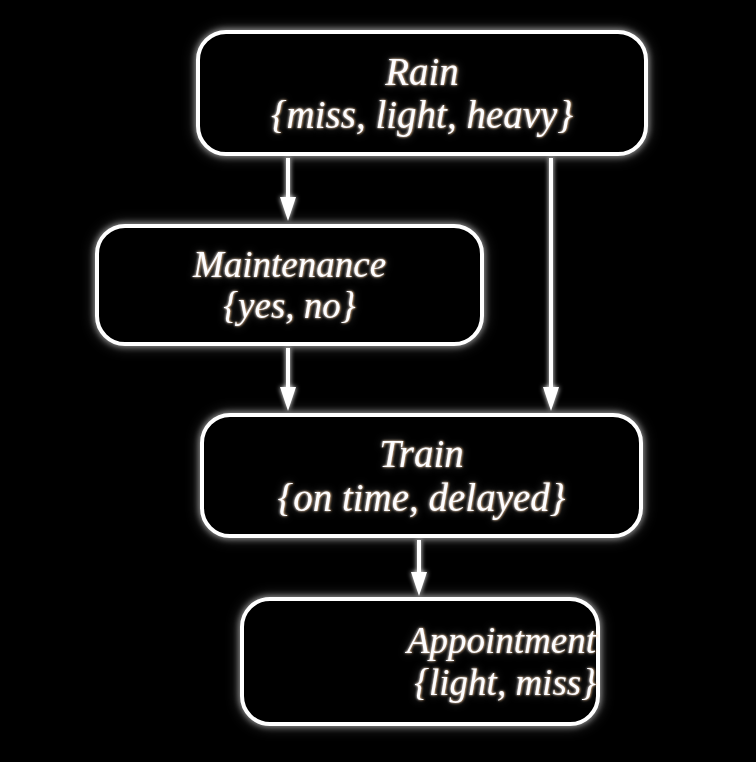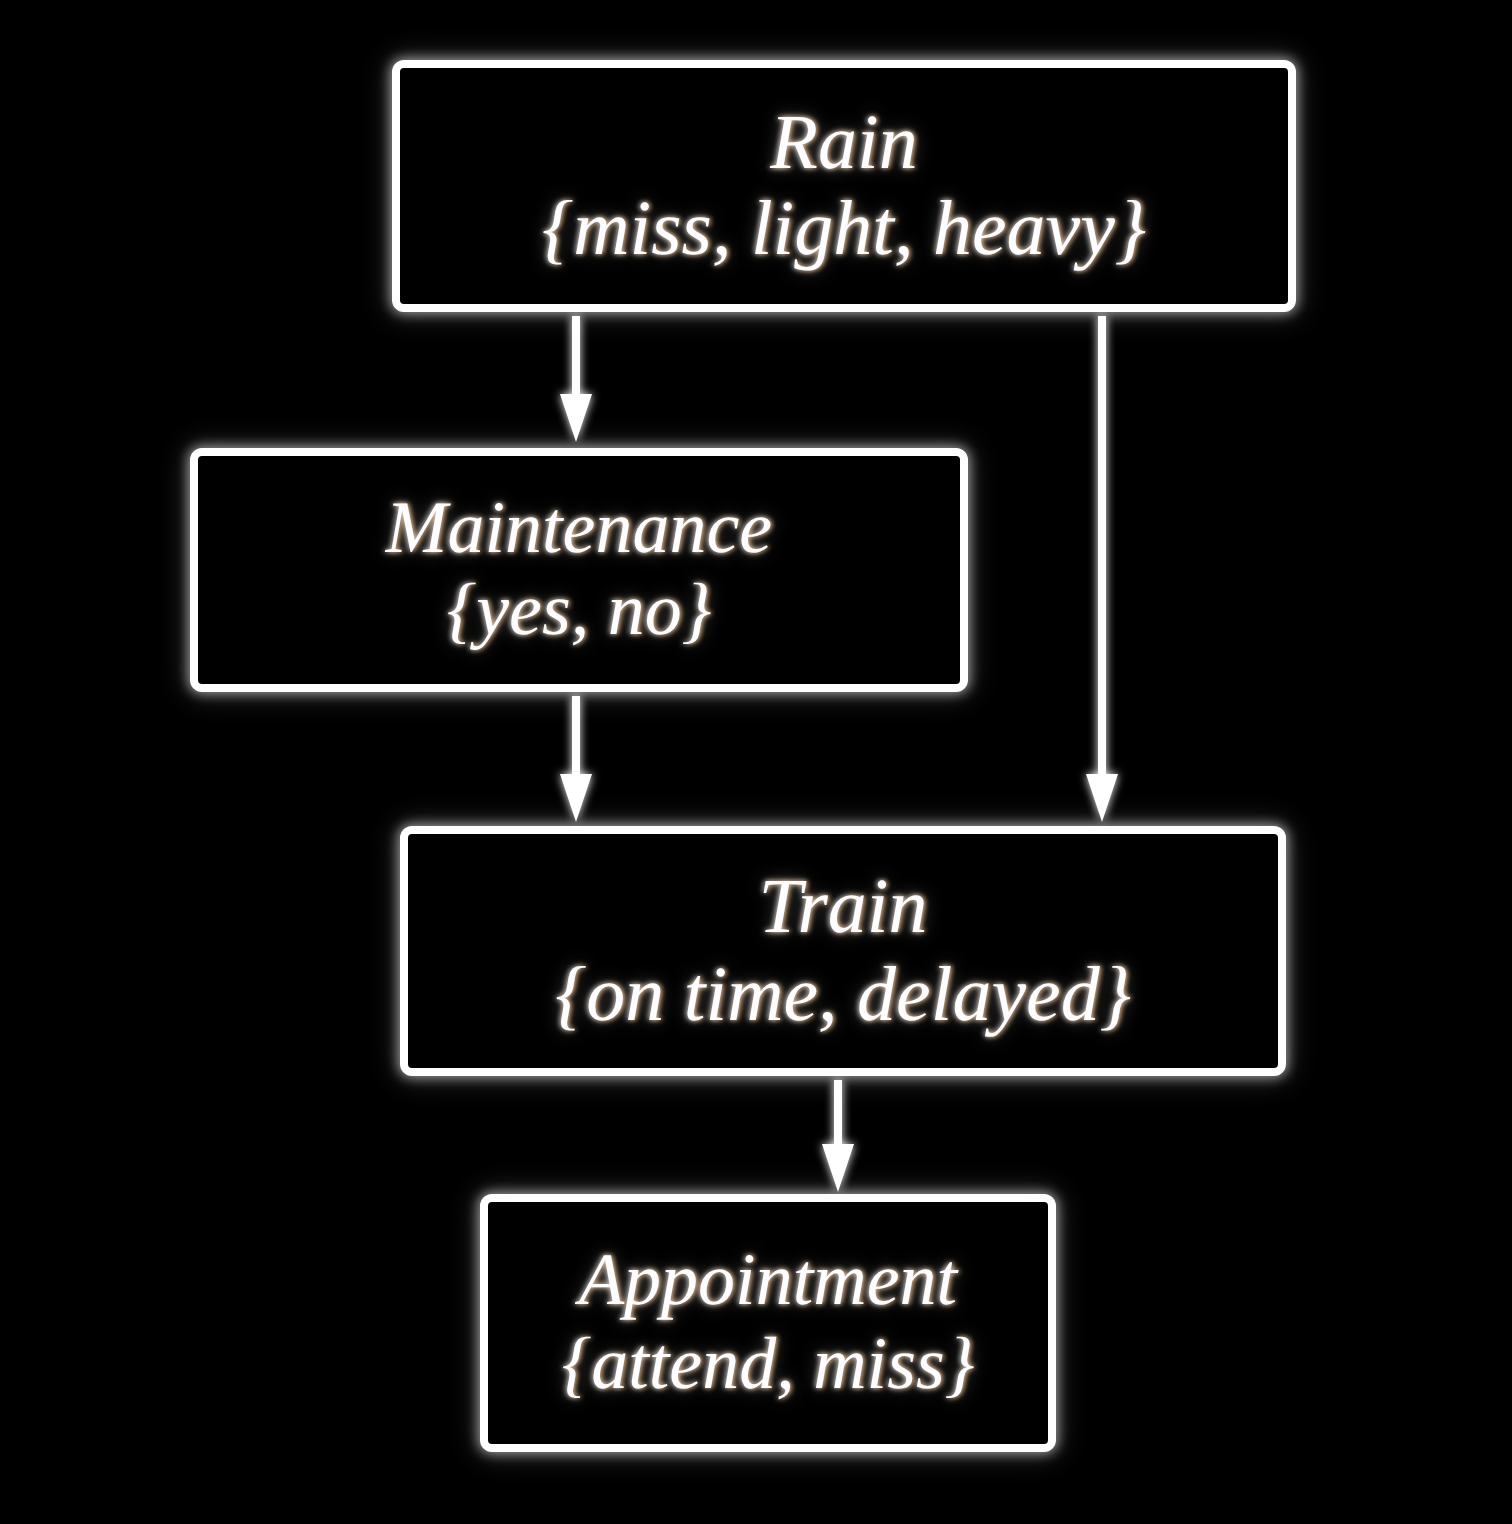--- a/index.html
+++ b/index.html
@@ -30,21 +30,21 @@
   }
   .node {
     position: absolute;
     box-sizing: border-box;
     display: flex;
     flex-direction: column;
     align-items: center;
     justify-content: center;
     background: #000000;
     border: 4px solid #ffffff;
-    border-radius: 6px;
+    border-radius: 30px;
     color: #ffffff;
     text-align: center;
     box-shadow: 0 0 6px 1px rgba(255,255,255,0.55),
                 0 0 14px 2px rgba(255,255,255,0.18);
     z-index: 2;
   }
   .node-title,
   .node-states {
     display: block;
     font-style: italic;
@@ -57,21 +57,21 @@
                  -1px 0 2px rgba(150,190,255,0.35),
                  0 0 9px rgba(255,255,255,0.35);
   }
   .node-title { font-size: 38px; margin-bottom: 2px; }
   .node-states { font-size: 38px; }
 
   
   #node-rain        { left: 196px; top: 30px;  width: 452px; height: 126px; }
   #node-maintenance { left: 95px;  top: 224px; width: 389px; height: 122px; }
   #node-train       { left: 200px; top: 413px; width: 443px; height: 125px; }
-  #node-appointment { left: 240px; top: 597px; width: 288px; height: 129px; }
+  #node-appointment { left: 240px; top: 597px; width: 360px; height: 129px; align-items: flex-end; }
 
   #node-rain .node-title,
   #node-rain .node-states { font-size: 39px; }
   #node-maintenance .node-title,
   #node-maintenance .node-states { font-size: 37px; }
   #node-train .node-title,
   #node-train .node-states { font-size: 39px; }
   #node-appointment .node-title,
   #node-appointment .node-states { font-size: 37px; }
 
@@ -126,16 +126,16 @@
     <span class="node-states">{yes, no}</span>
   </div>
 
   <div class="node" id="node-train">
     <span class="node-title">Train</span>
     <span class="node-states">{on time, delayed}</span>
   </div>
 
   <div class="node" id="node-appointment">
     <span class="node-title">Appointment</span>
-    <span class="node-states">{attend, miss}</span>
+    <span class="node-states">{light, miss}</span>
   </div>
 
 </div>
 
 </body></html>

